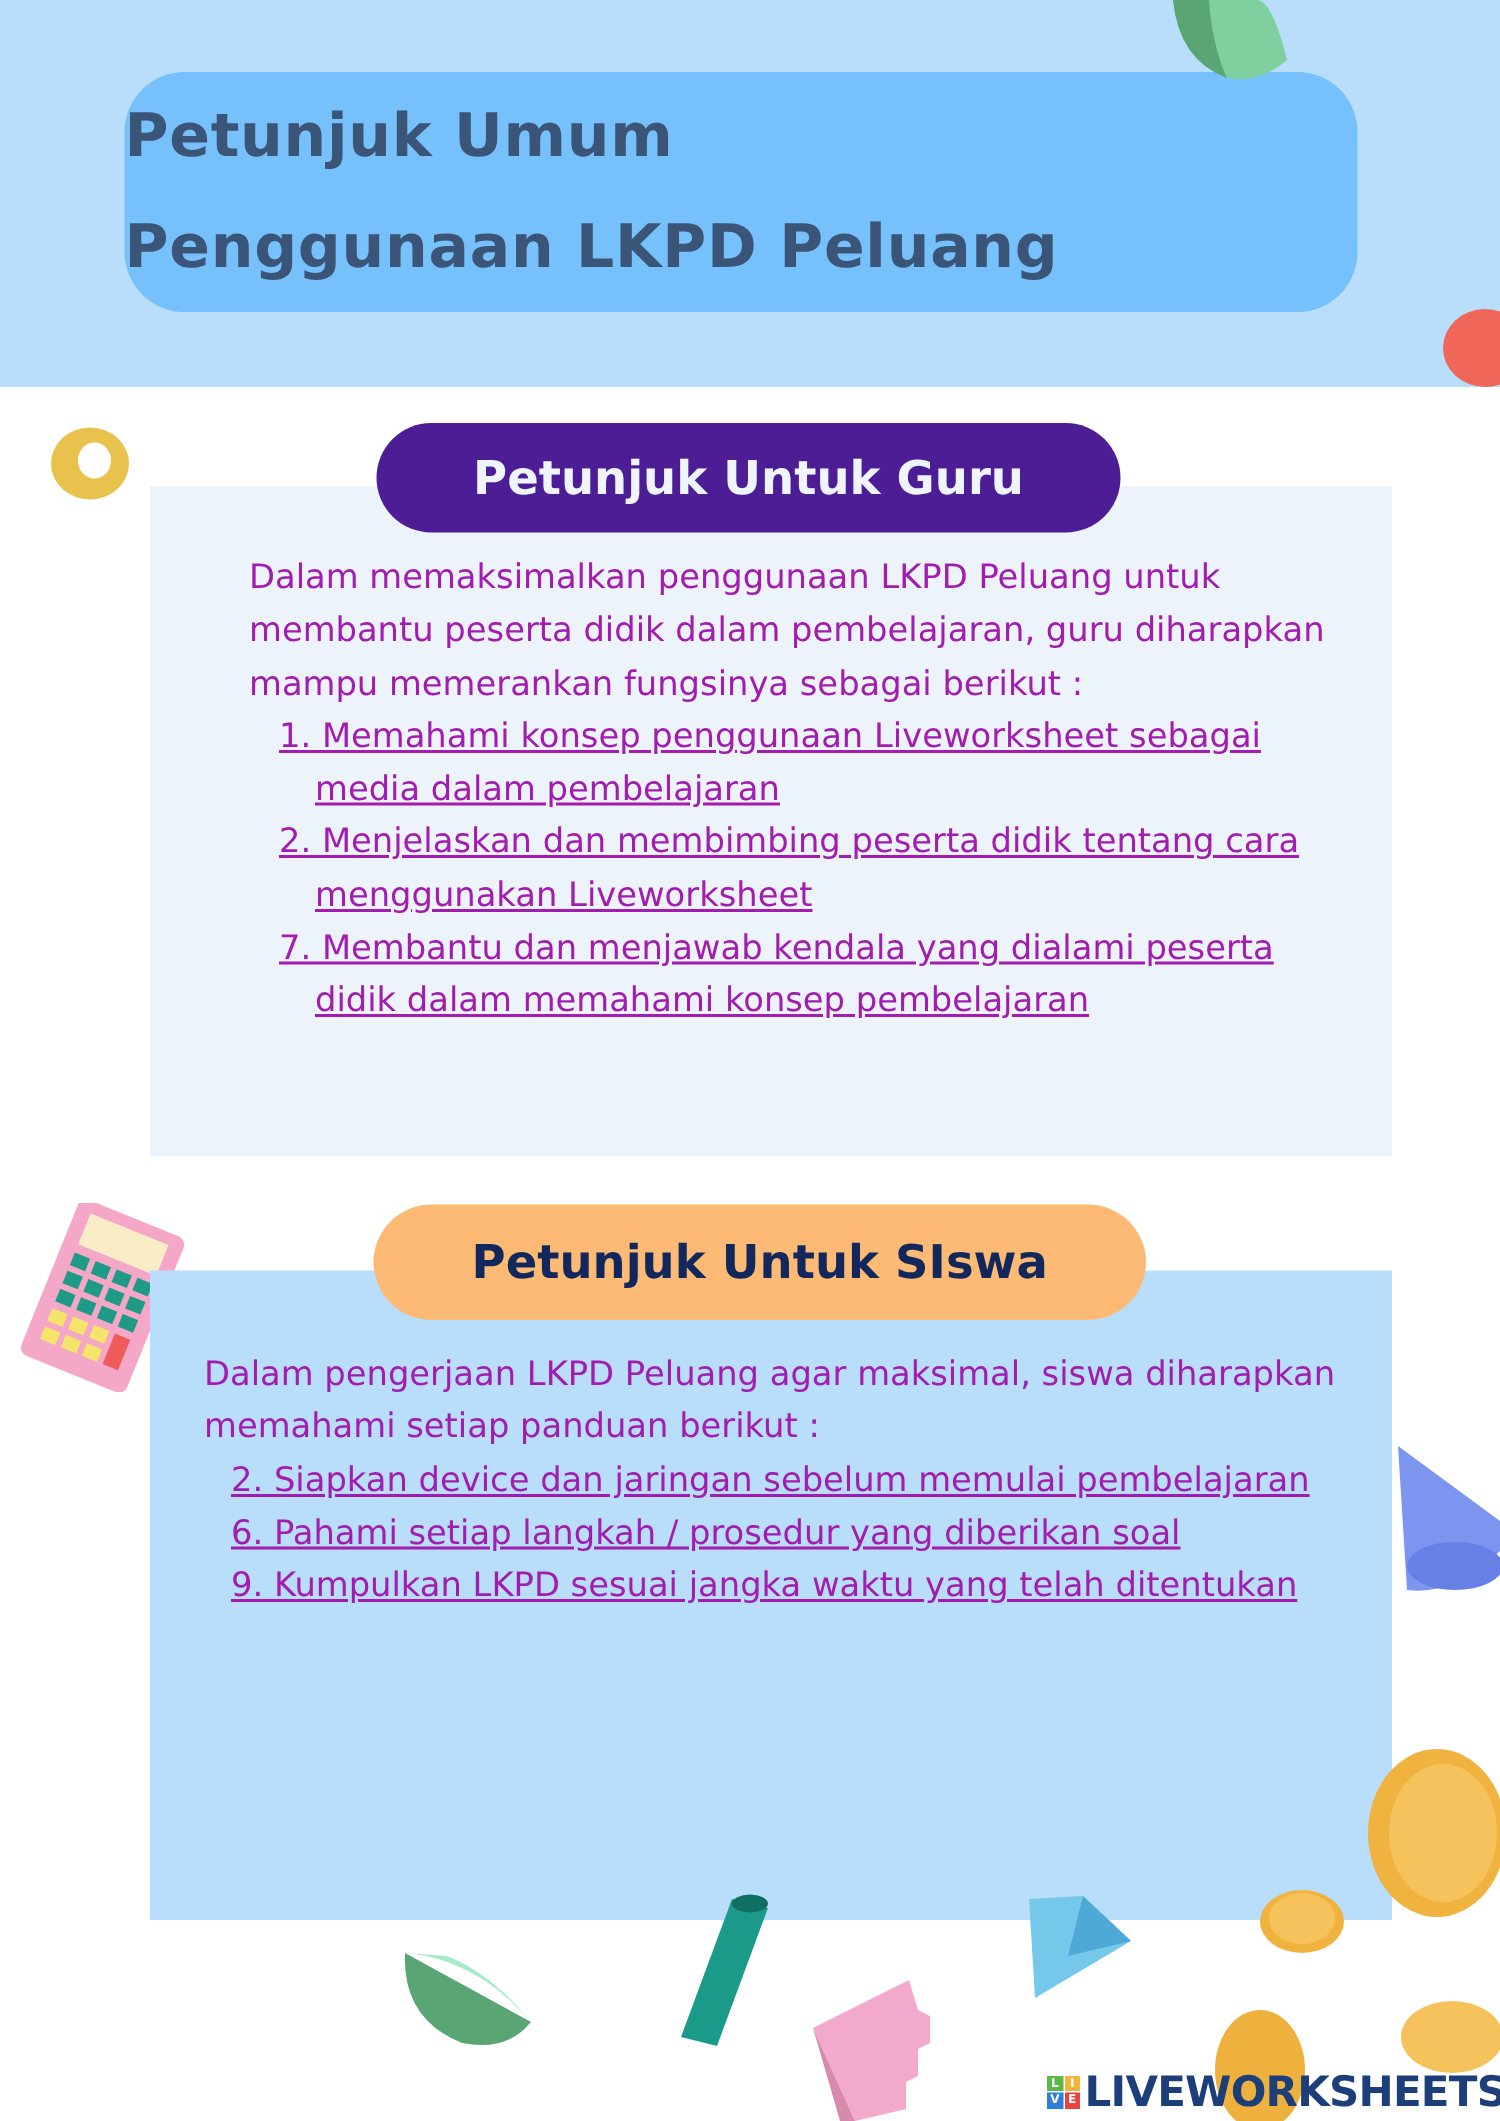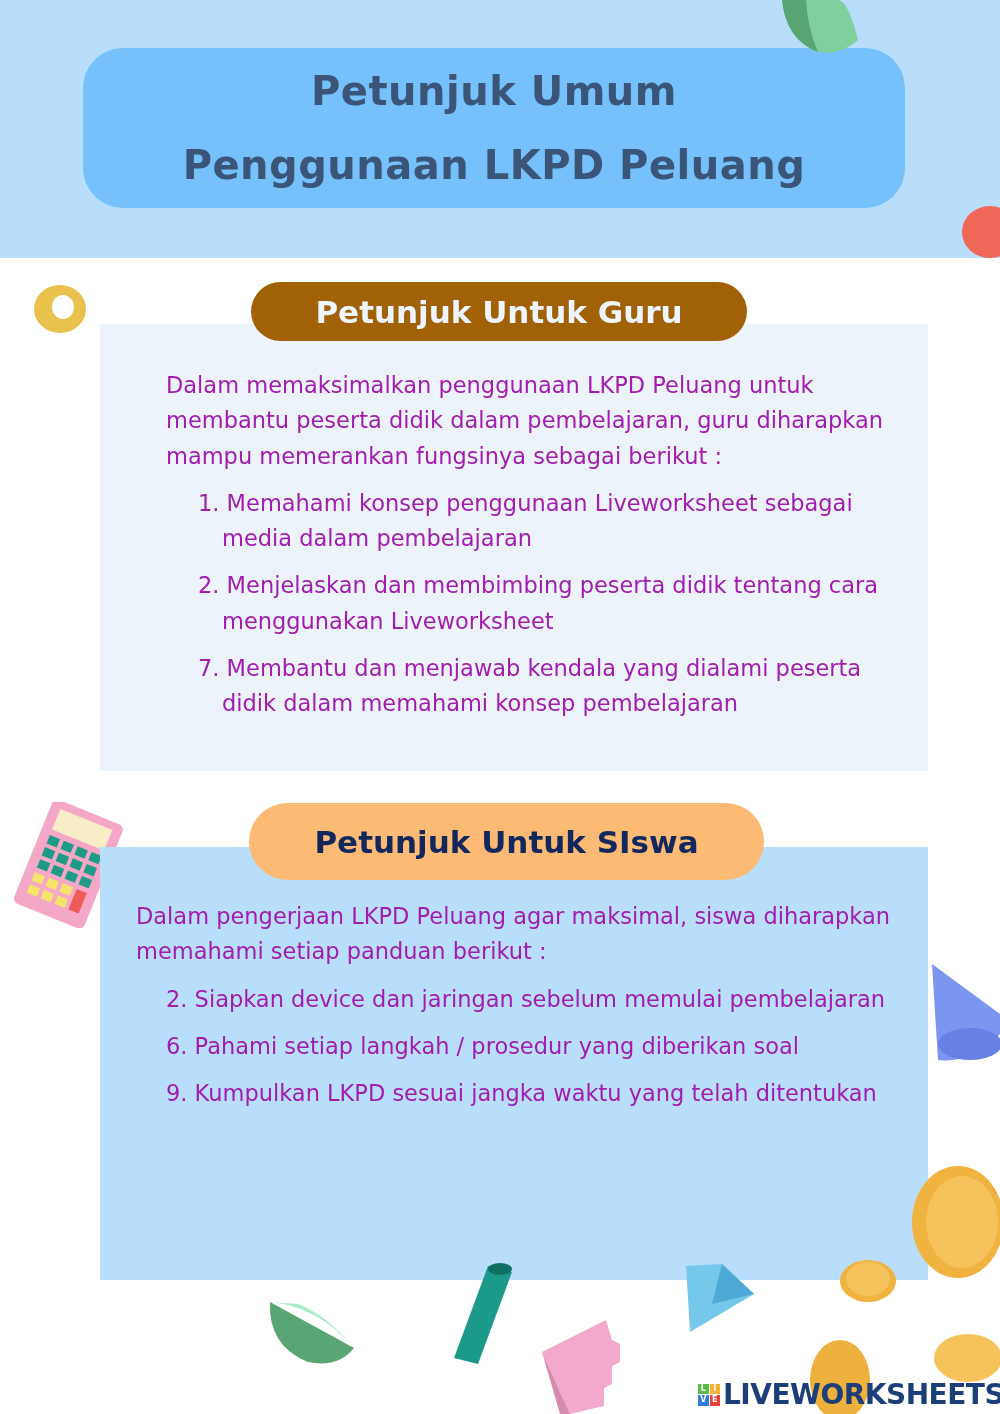--- a/index.html
+++ b/index.html
@@ -8,46 +8,46 @@
     background: #ffffff;
     font-family: "DejaVu Sans", sans-serif;
   }
   .header-band {
     position: absolute; left: 0; top: 0; width: 1000px; height: 258px;
     background: #b9defc;
   }
   .title-pill {
     position: absolute; left: 83px; top: 48px; width: 822px; height: 160px;
     background: #76c1fb; border-radius: 40px;
-    display: flex; flex-direction: column; align-items: center; justify-content: center;
+    display: flex; flex-direction: column; align-items: flex-start; justify-content: center;
   }
   .title-line {
     font-family: "DejaVu Sans", sans-serif; font-weight: bold;
     color: #3a5578; font-size: 40px; line-height: 74px; letter-spacing: 0.5px;
   }
   .box {
     position: absolute; left: 100px; width: 828px;
   }
   .box-guru { top: 324px; height: 447px; background: #edf3fb; }
   .box-siswa { top: 847px; height: 433px; background: #b9defc; }
   .pill {
     position: absolute; border-radius: 40px;
     display: flex; align-items: center; justify-content: center;
     font-family: "DejaVu Sans", sans-serif; font-weight: bold; font-size: 31px;
   }
-  .pill-guru { left: 251px; top: 282px; width: 496px; height: 59px; background: #a16207; color: #eef5ff; }
+  .pill-guru { left: 251px; top: 282px; width: 496px; height: 73px; background: #4c1d95; color: #eef5ff; }
   .pill-siswa { left: 249px; top: 803px; width: 515px; height: 77px; background: #fdba74; color: #12285c; }
   .text {
     position: absolute; color: #a21caf;
     font-family: "DejaVu Sans", sans-serif; font-size: 22.5px; line-height: 35.3px;
   }
   .guru-text { left: 166px; top: 368px; width: 740px; }
   .siswa-text { left: 136px; top: 899px; width: 780px; }
   .p { margin: 0; }
-  .li { margin: 12px; }
+  .li { margin: 0; text-decoration: underline; }
   .guru-li { padding-left: 44px; text-indent: -24px; }
   .siswa-li { text-indent: 18px; }
   .deco { position: absolute; }
   .logo {
     position: absolute; left: 698px; top: 1378px; display: flex; align-items: center;
   }
   .logo-mark {
     width: 22px; height: 22px; display: grid; grid-template-columns: 1fr 1fr; gap: 1px; margin-right: 3px;
   }
   .logo-mark span { display: block; font-size: 8px; color: #fff; text-align: center; line-height: 10px; font-weight: bold; }

